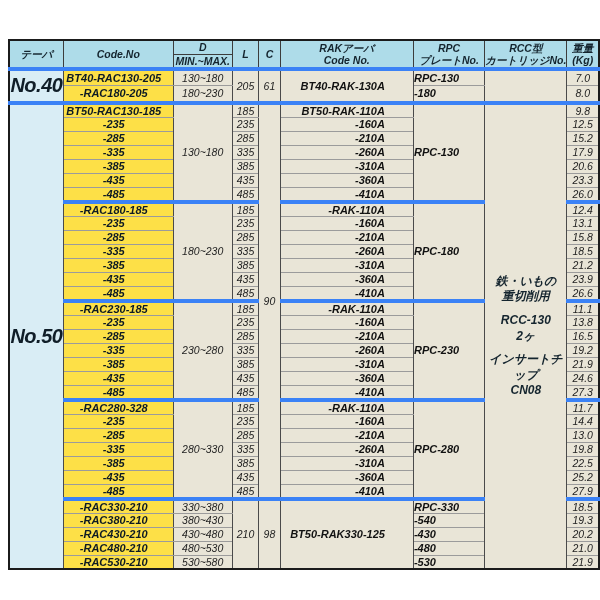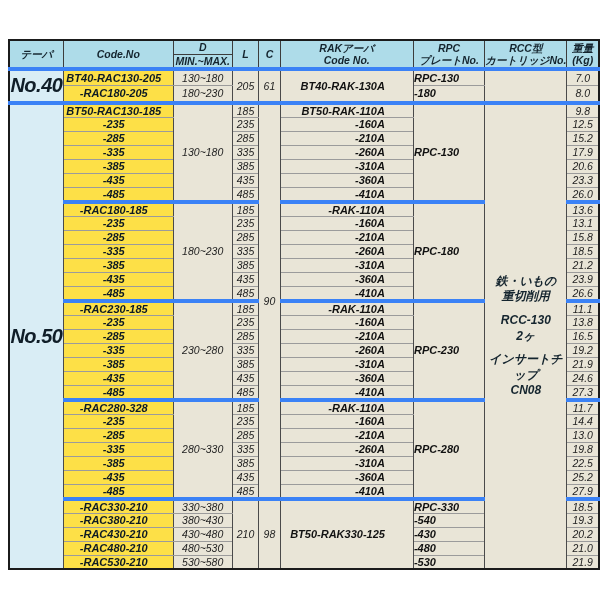--- a/index.html
+++ b/index.html
@@ -132,21 +132,21 @@
           <td class="col-l">485</td>
           <td class="col-rak">-410A</td>
           <td class="col-wt">26.0</td>
         </tr>
         <tr class="gb">
           <td class="col-code">-RAC180-185</td>
           <td class="col-d" rowspan="7">180~230</td>
           <td class="col-l">185</td>
           <td class="col-rak">-RAK-110A</td>
           <td class="col-rpc" rowspan="7">RPC-180</td>
-          <td class="col-wt">13.6</td>
+          <td class="col-wt">12.4</td>
         </tr>
         <tr>
           <td class="col-code">-235</td>
           <td class="col-l">235</td>
           <td class="col-rak">-160A</td>
           <td class="col-wt">13.1</td>
         </tr>
         <tr>
           <td class="col-code">-285</td>
           <td class="col-l">285</td>

